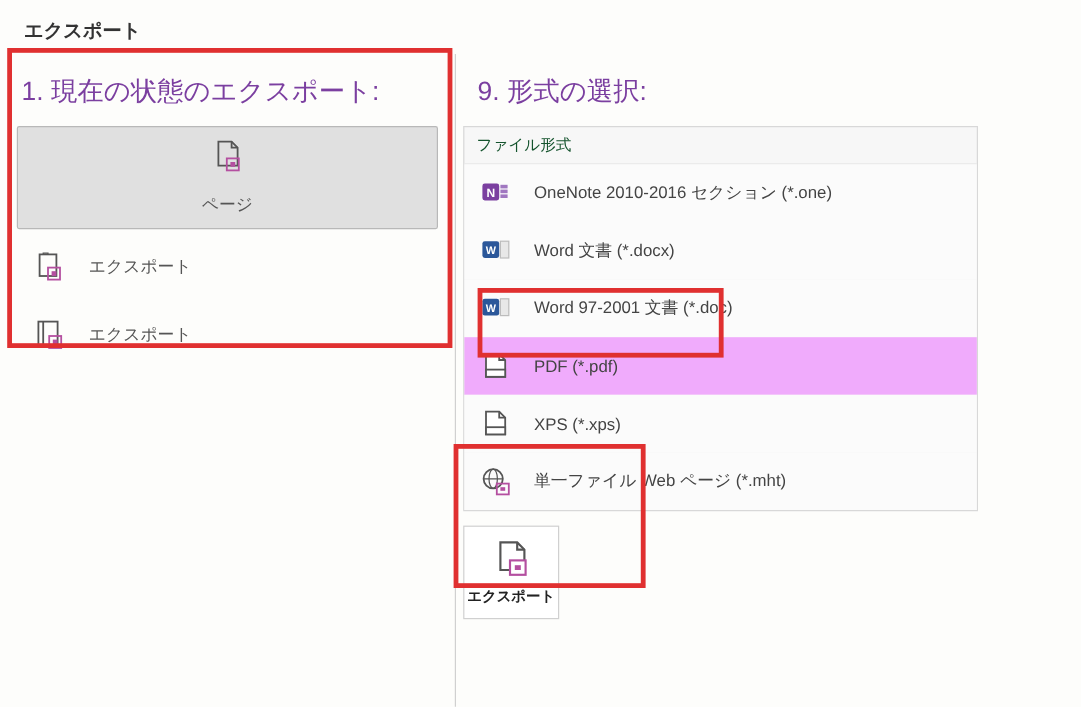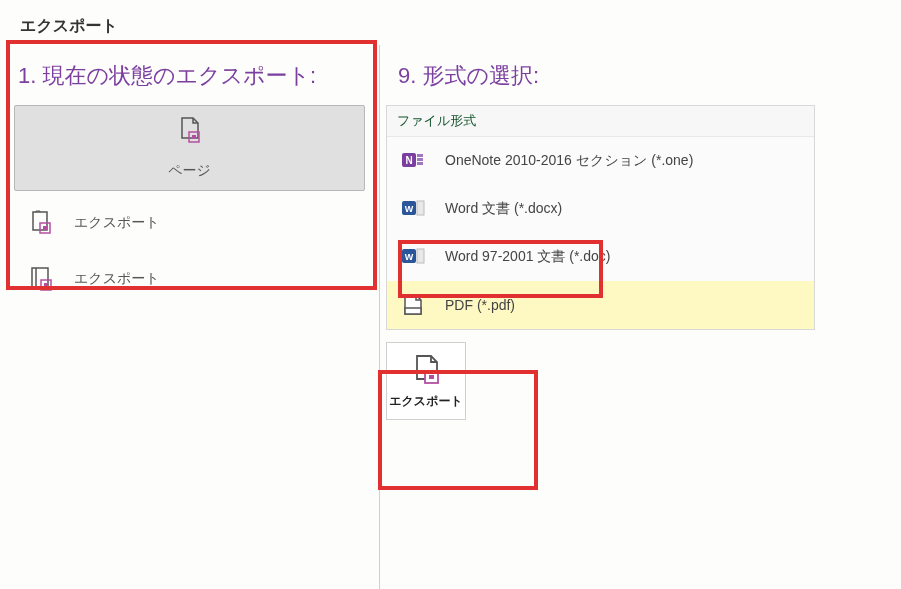--- a/index.html
+++ b/index.html
@@ -78,21 +78,21 @@
     }
     .format-item {
       display: flex;
       align-items: center;
       gap: 18px;
       padding: 10px 12px;
       background: #fbfbfb;
       cursor: pointer;
     }
     .format-item.selected {
-      background: #fef9c3;
+      background: #f0abfc;
     }
     .format-item .icon-slot {
       width: 28px;
       height: 28px;
       display: flex;
       align-items: center;
       justify-content: center;
       flex-shrink: 0;
     }
     .format-item .label {
@@ -225,21 +225,43 @@
         <span class="icon-slot">
           <svg width="26" height="26" viewBox="0 0 26 26">
             <path d="M5 3 H16 L21 8 V22 H5 Z" fill="#fff" stroke="#555" stroke-width="1.5"></path>
             <path d="M16 3 V8 H21" fill="none" stroke="#555" stroke-width="1.5"></path>
             <rect x="5" y="16" width="16" height="6" fill="#fff" stroke="#555" stroke-width="1.5"></rect>
           </svg>
         </span>
         <span class="label">PDF (*.pdf)</span>
       </div>
 
-
+      <div class="format-item">
+        <span class="icon-slot">
+          <svg width="26" height="26" viewBox="0 0 26 26">
+            <path d="M5 3 H16 L21 8 V22 H5 Z" fill="#fff" stroke="#555" stroke-width="1.5"></path>
+            <path d="M16 3 V8 H21" fill="none" stroke="#555" stroke-width="1.5"></path>
+            <rect x="5" y="16" width="16" height="6" fill="#fff" stroke="#555" stroke-width="1.5"></rect>
+          </svg>
+        </span>
+        <span class="label">XPS (*.xps)</span>
+      </div>
+
+      <div class="format-item">
+        <span class="icon-slot">
+          <svg width="26" height="26" viewBox="0 0 26 26">
+            <circle cx="11" cy="11" r="8" fill="none" stroke="#555" stroke-width="1.5"></circle>
+            <ellipse cx="11" cy="11" rx="3.5" ry="8" fill="none" stroke="#555" stroke-width="1"></ellipse>
+            <line x1="3" y1="11" x2="19" y2="11" stroke="#555" stroke-width="1"></line>
+            <rect x="14" y="15" width="10" height="9" fill="none" stroke="#b44fa0" stroke-width="1.5"></rect>
+            <rect x="17" y="18" width="4" height="3" fill="#b44fa0"></rect>
+          </svg>
+        </span>
+        <span class="label">単一ファイル Web ページ (*.mht)</span>
+      </div>
     </div>
 
     <div class="export-button">
       <span class="icon-slot">
         <svg width="34" height="34" viewBox="0 0 34 34">
           <path d="M8 3 H22 L28 9 V26 H8 Z" fill="#fff" stroke="#555" stroke-width="1.8"></path>
           <path d="M22 3 V9 H28" fill="none" stroke="#555" stroke-width="1.8"></path>
           <rect x="16" y="18" width="13" height="12" fill="#fff" stroke="#b44fa0" stroke-width="1.8"></rect>
           <rect x="20" y="22" width="5" height="4" fill="#b44fa0"></rect>
         </svg>

